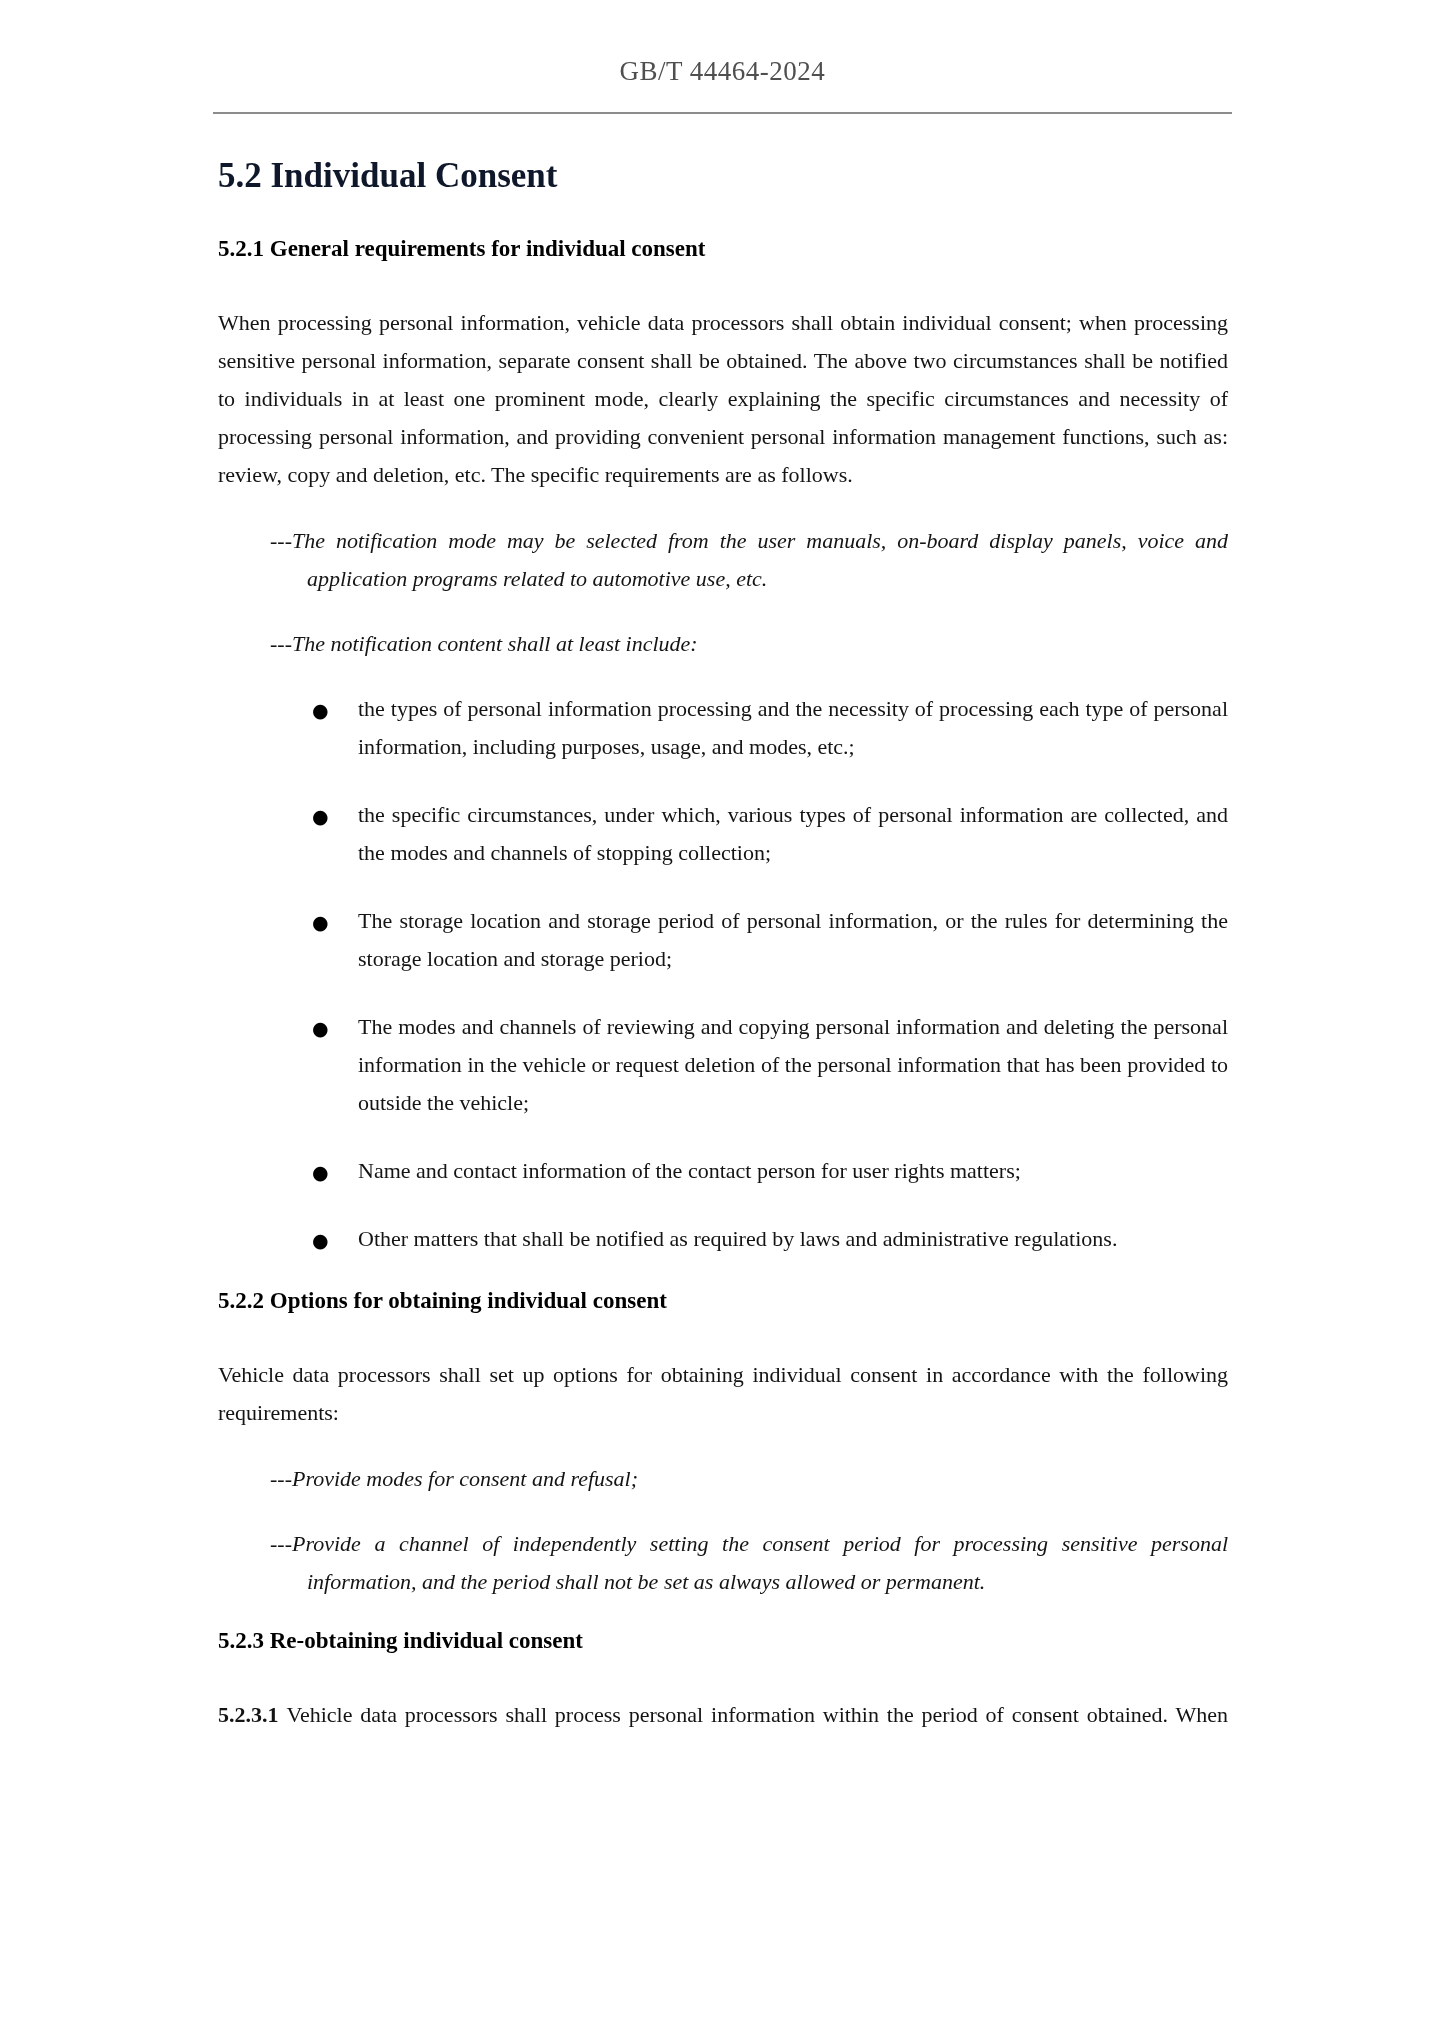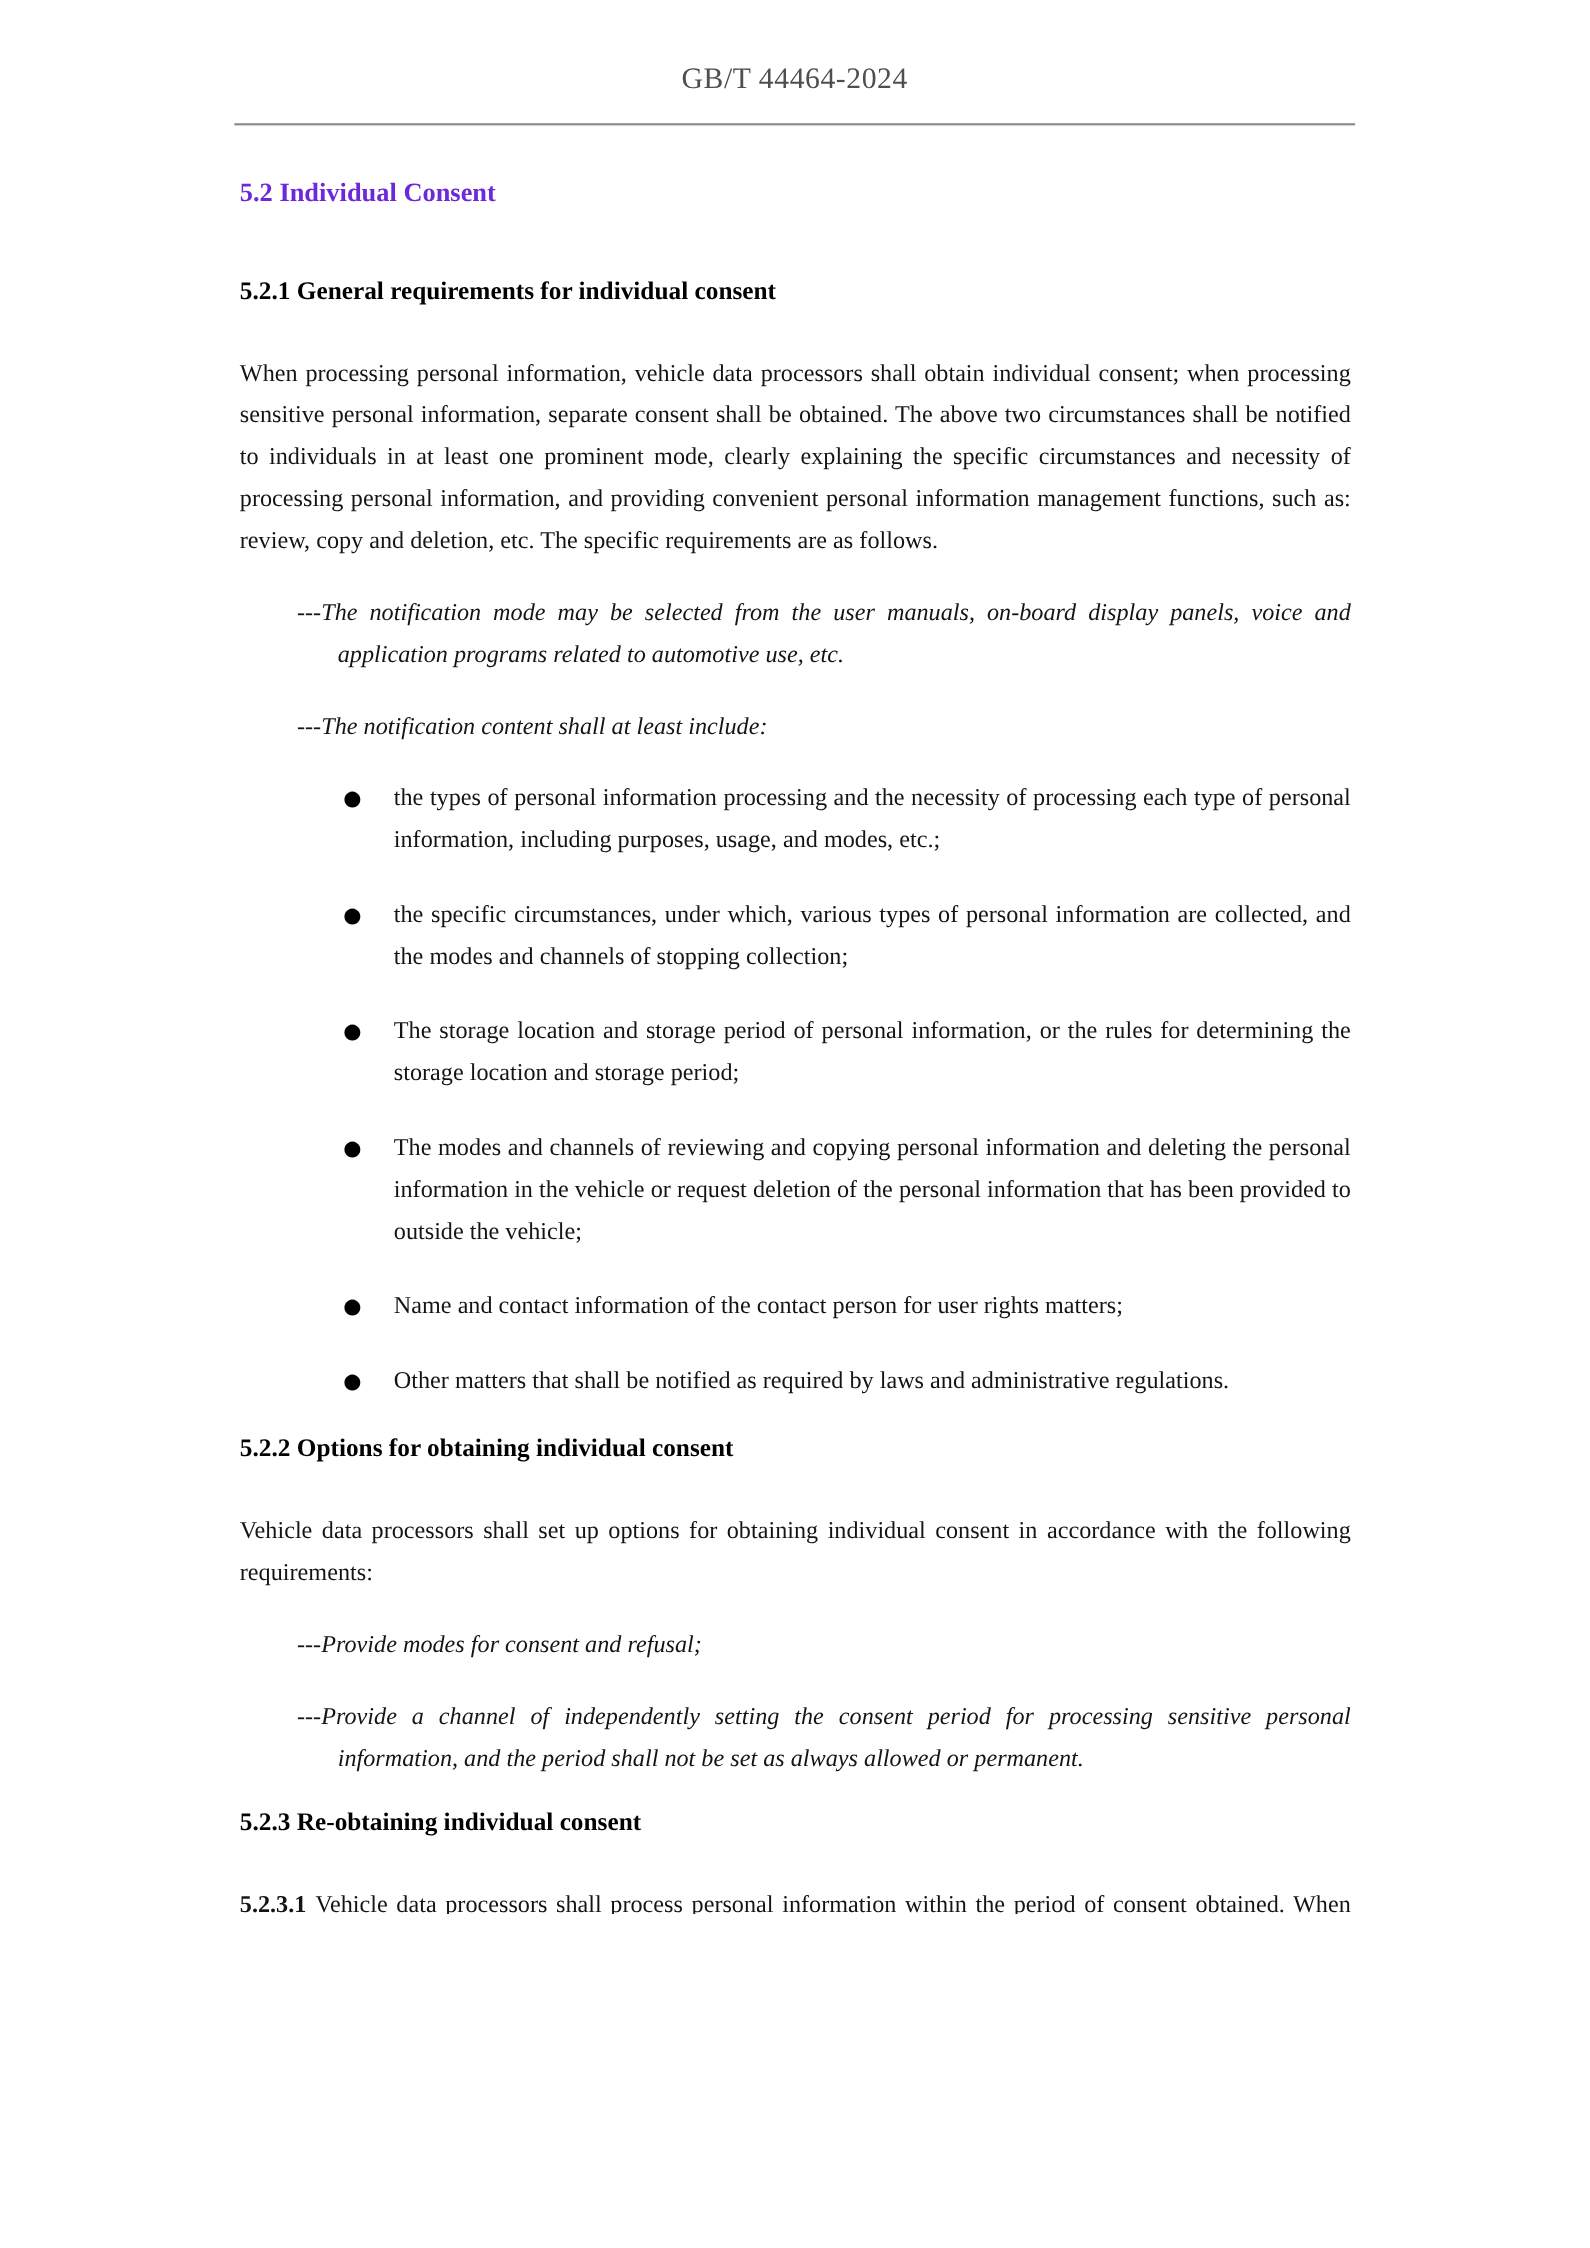--- a/index.html
+++ b/index.html
@@ -33,26 +33,26 @@
   
   .content {
     position: absolute;
     top: 160px; left: 218px;
     width: 1010px;
     font-size: 22px;
     line-height: 38px;
     text-align: justify;
   }
   .h-sec {
-    font-size: 24px;
+    font-size: 35px;
     line-height: 32px;
     font-weight: bold;
-    color: #6d28d9;
+    color: #0f172a;
     text-align: left;
-    margin: 0 0 60px 0;
+    margin: 0 0 44px 0;
   }
   .h-sub {
     font-size: 23px;
     line-height: 26px;
     font-weight: bold;
     color: #000000;
     text-align: left;
     margin: 0 0 42px 0;
   }
   .para { margin: 0 0 28px 0; }

